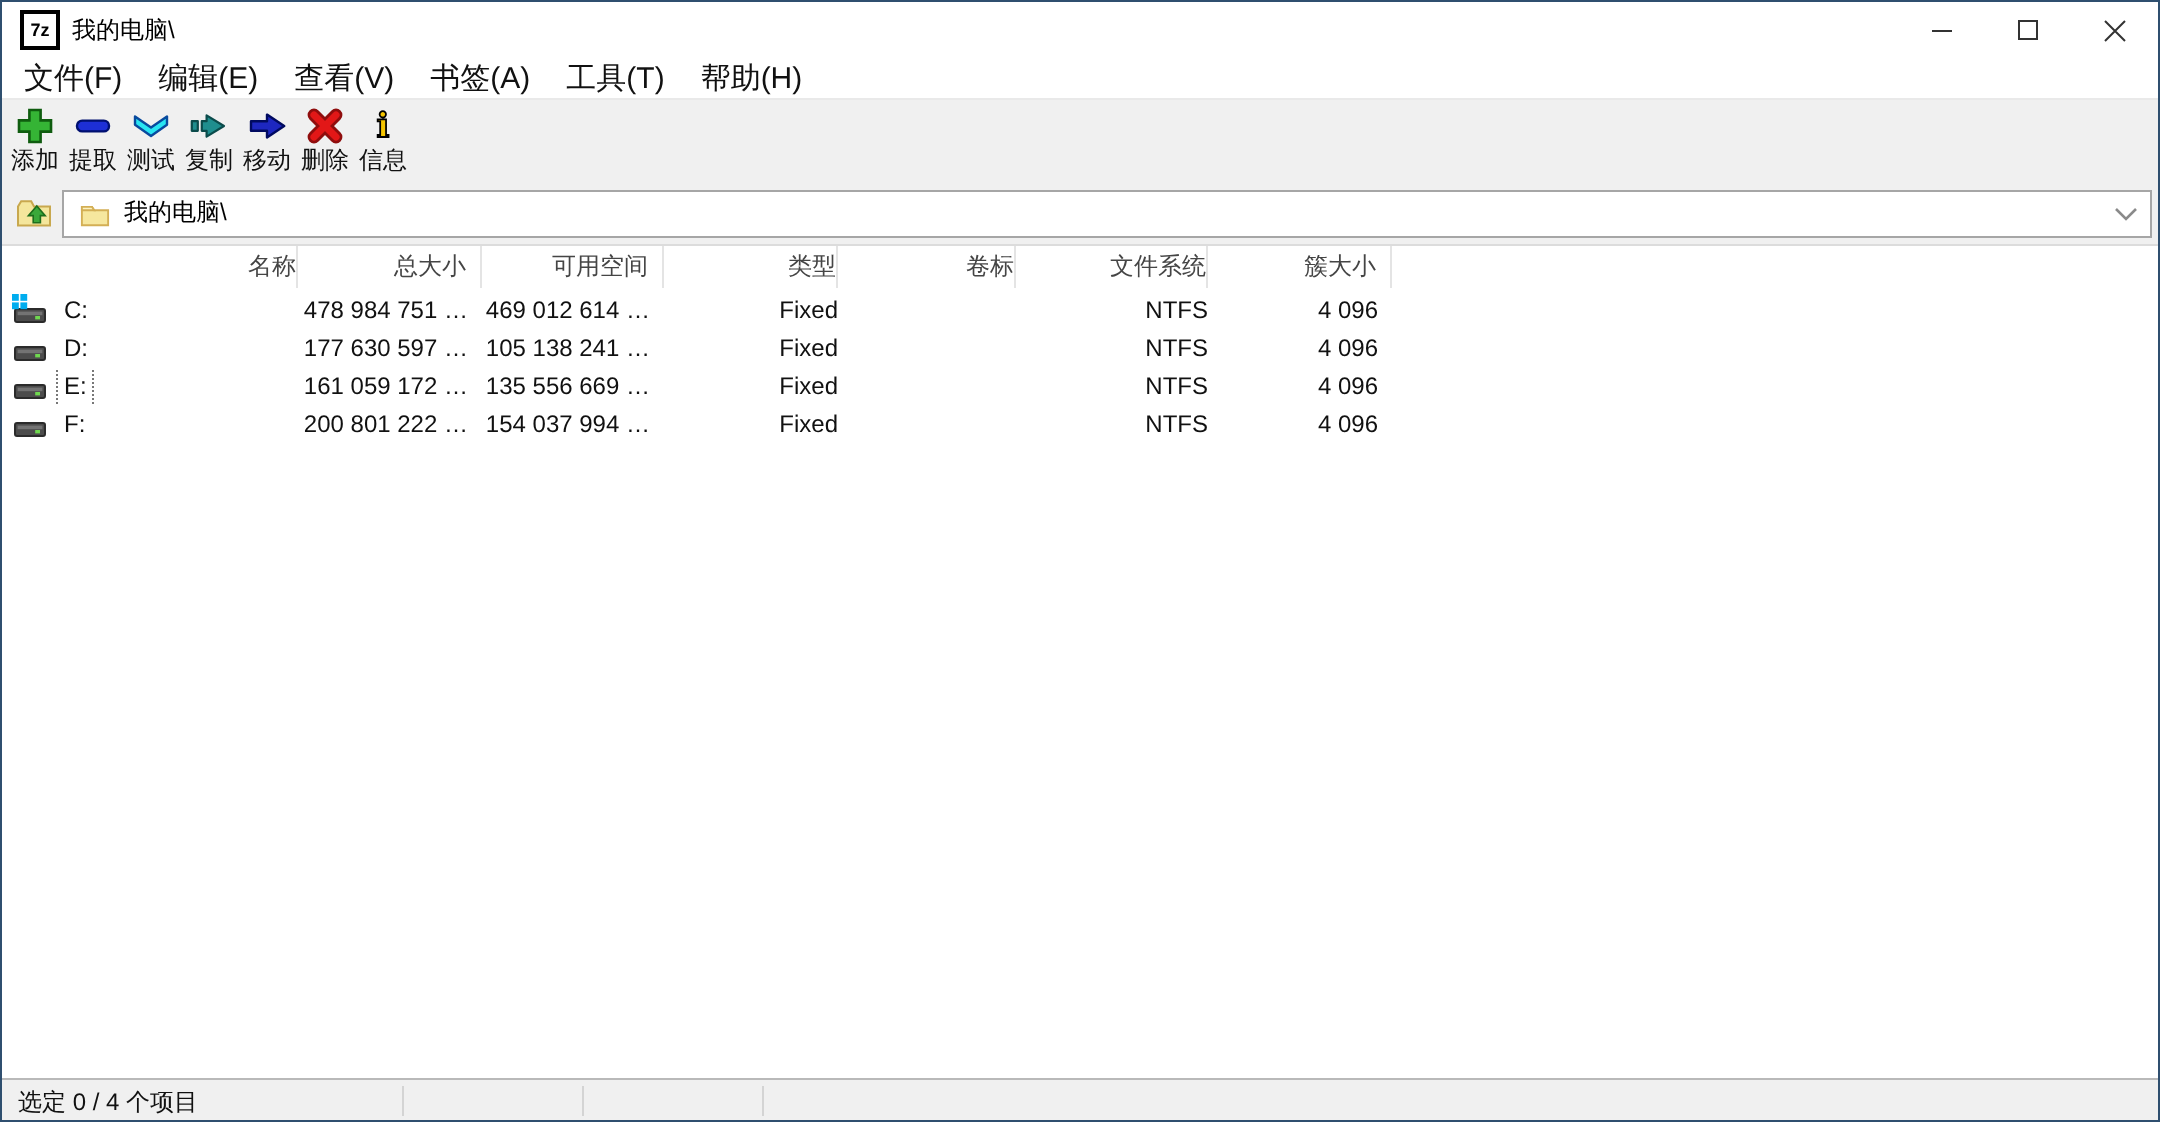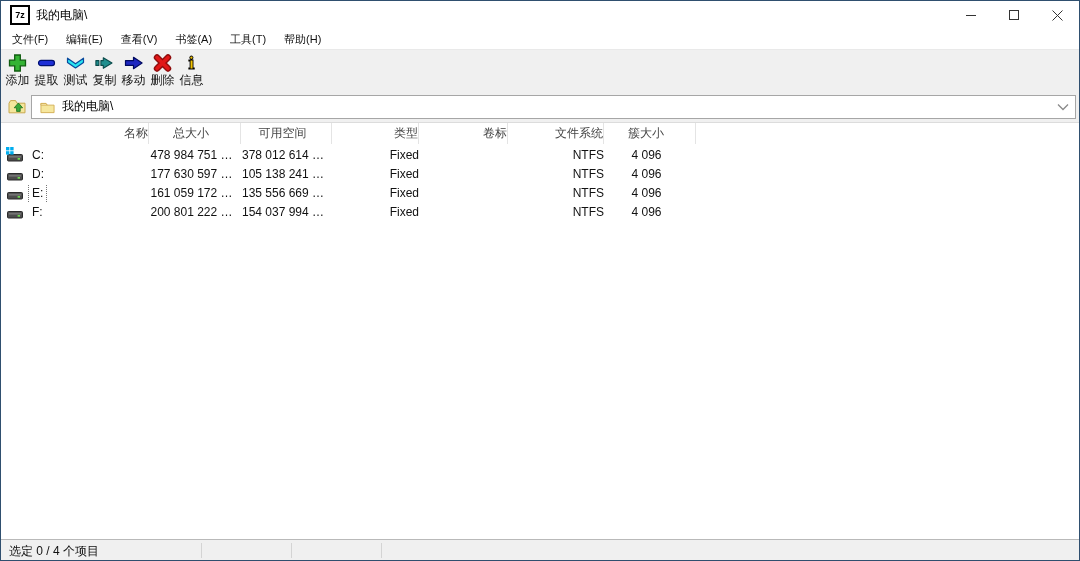--- a/index.html
+++ b/index.html
@@ -8,21 +8,21 @@
 
   
   .titlebar { height:28px; background:#fff; display:flex; align-items:center; flex:0 0 auto; }
   .app-icon { width:20px; height:20px; border:2px solid #000; margin:0 6px 0 9px; display:flex; align-items:center; justify-content:center; font-size:9px; font-weight:bold; color:#000; line-height:1; }
   .title-text { font-size:12px; color:#000; }
   .win-controls { margin-left:auto; display:flex; height:100%; }
   .win-btn { width:43px; height:100%; display:flex; align-items:center; justify-content:center; }
 
   
   .menubar { height:20px; background:#fff; display:flex; align-items:center; padding-left:2px; flex:0 0 auto; }
-  .menu-item { font-size:11px; color:#111; padding:2px 9px; }
+  .menu-item { font-size:15px; color:#111; padding:2px 9px; }
 
   
   .toolbar { height:42px; background:#f0f0f0; display:flex; align-items:flex-start; padding:3px 0 0 2px; flex:0 0 auto; border-top:1px solid #e9e9e9; }
   .tool-btn { width:29px; display:flex; flex-direction:column; align-items:center; }
   .tool-btn svg { width:21px; height:20px; }
   .tool-label { font-size:12px; color:#111; line-height:14px; white-space:nowrap; }
 
   
   .addressbar { height:32px; background:#f0f0f0; display:flex; align-items:center; padding:0 3px 0 2px; flex:0 0 auto; border-bottom:1px solid #dcdcdc; }
   .up-btn { width:28px; height:26px; display:flex; align-items:center; justify-content:center; }
@@ -30,21 +30,21 @@
   .combobox .path-text { font-size:12px; color:#000; margin-left:7px; flex:1; }
   .combo-chevron { color:#8a8a8a; }
 
   
   .list-area { flex:1 1 auto; background:#fff; position:relative; overflow:hidden; }
   .grid-row { display:grid; grid-template-columns:148px 92px 91px 87px 89px 96px 92px 1fr; }
   .header-row { height:21px; align-items:center; }
   .hcell { font-size:12px; color:#454545; height:21px; line-height:21px; border-right:1px solid #e4e4e4; overflow:hidden; white-space:nowrap; }
   .hcell:last-child { border-right:none; }
   .al { padding-left:10px; text-align:right; }
-  .ar { padding-right:7px; text-align:center; }
+  .ar { padding-right:7px; text-align:right; }
   .rows { padding-top:2px; }
   .row { height:19px; align-items:center; }
   .cell { font-size:12px; color:#111; height:19px; line-height:19px; white-space:nowrap; overflow:hidden; }
   .c-name { display:flex; align-items:center; padding-left:6px; }
   .drive-ico { position:relative; width:16px; height:16px; margin-right:5px; flex:0 0 auto; }
   .drive-ico svg.drv { position:absolute; left:0; top:1px; }
   .drive-ico svg.winlogo { position:absolute; left:-1px; top:-1px; }
   .nm { padding:0 3px; border:1px dotted transparent; }
   .nm.focused { border-color:#777; }
 
@@ -182,21 +182,21 @@
             <rect x="0" y="0" width="3.4" height="3.4"></rect>
                   <rect x="4.2" y="0" width="3.4" height="3.4"></rect>
             <rect x="0" y="4.2" width="3.4" height="3.4"></rect>
                   <rect x="4.2" y="4.2" width="3.4" height="3.4"></rect>
           </g>
         </svg>
       </span>
       <span class="nm">C:</span>
     </div>
     <div class="cell ar">478 984 751 …</div>
-    <div class="cell ar">378 012 614 …</div>
+    <div class="cell ar">469 012 614 …</div>
     <div class="cell al">Fixed</div>
     <div class="cell al"></div>
     <div class="cell al">NTFS</div>
     <div class="cell ar">4 096</div>
     <div class="cell"></div>
   </div>
 
   <div class="grid-row row">
     <div class="cell c-name">
       <span class="drive-ico">

